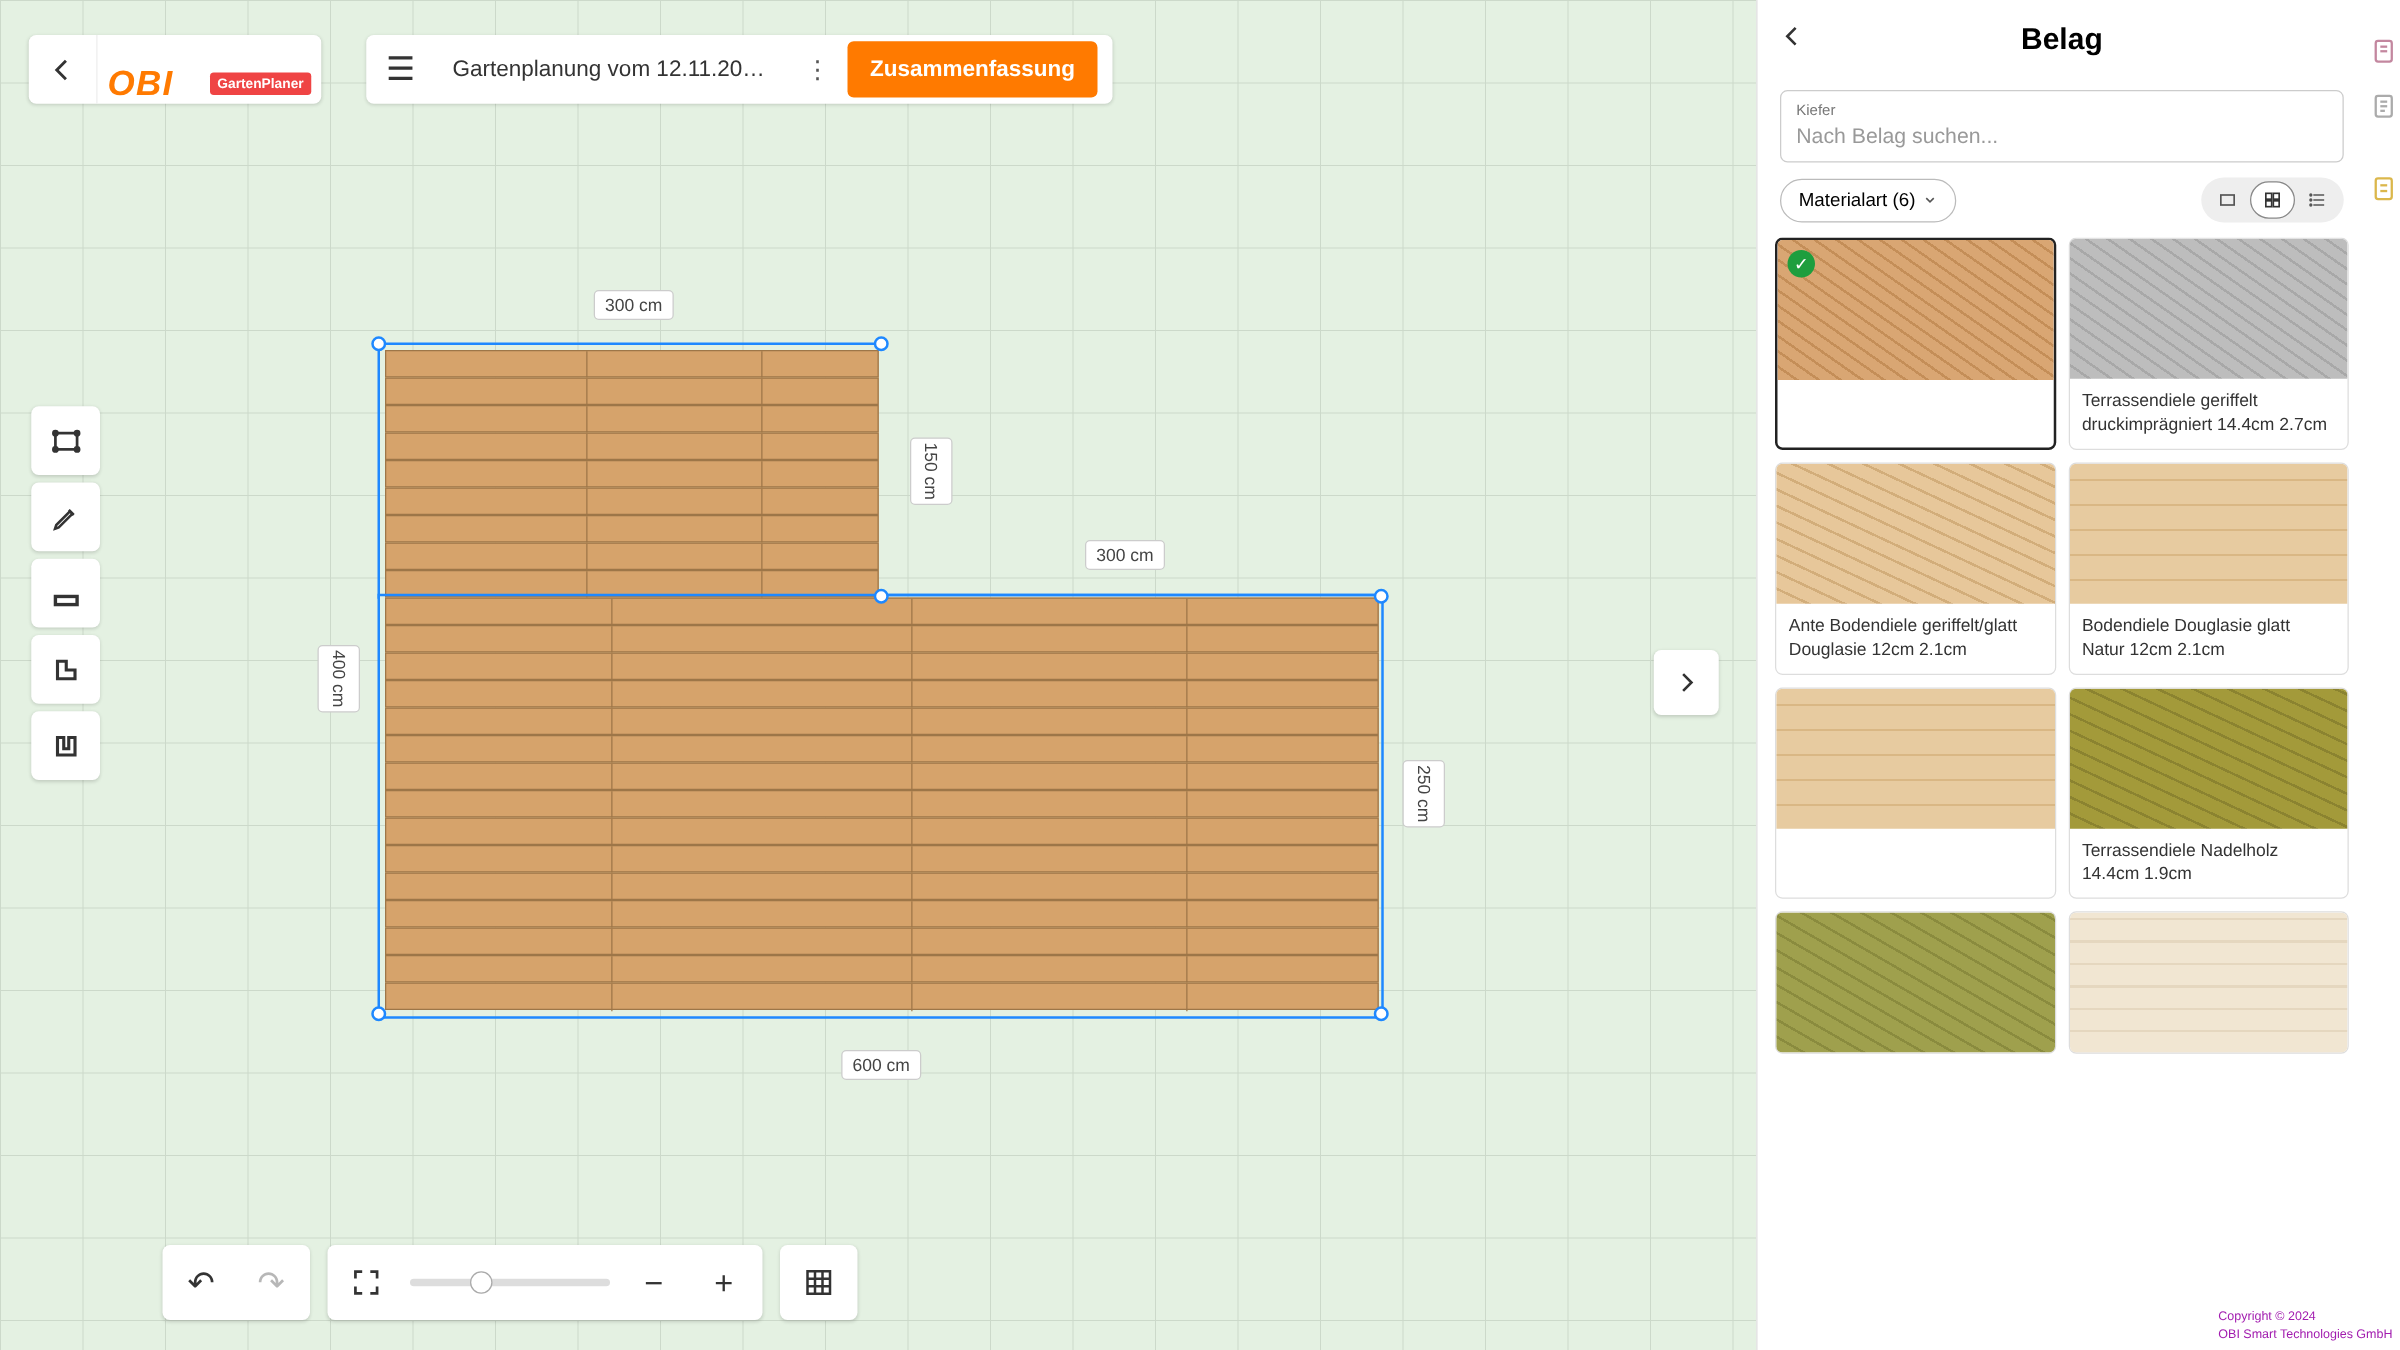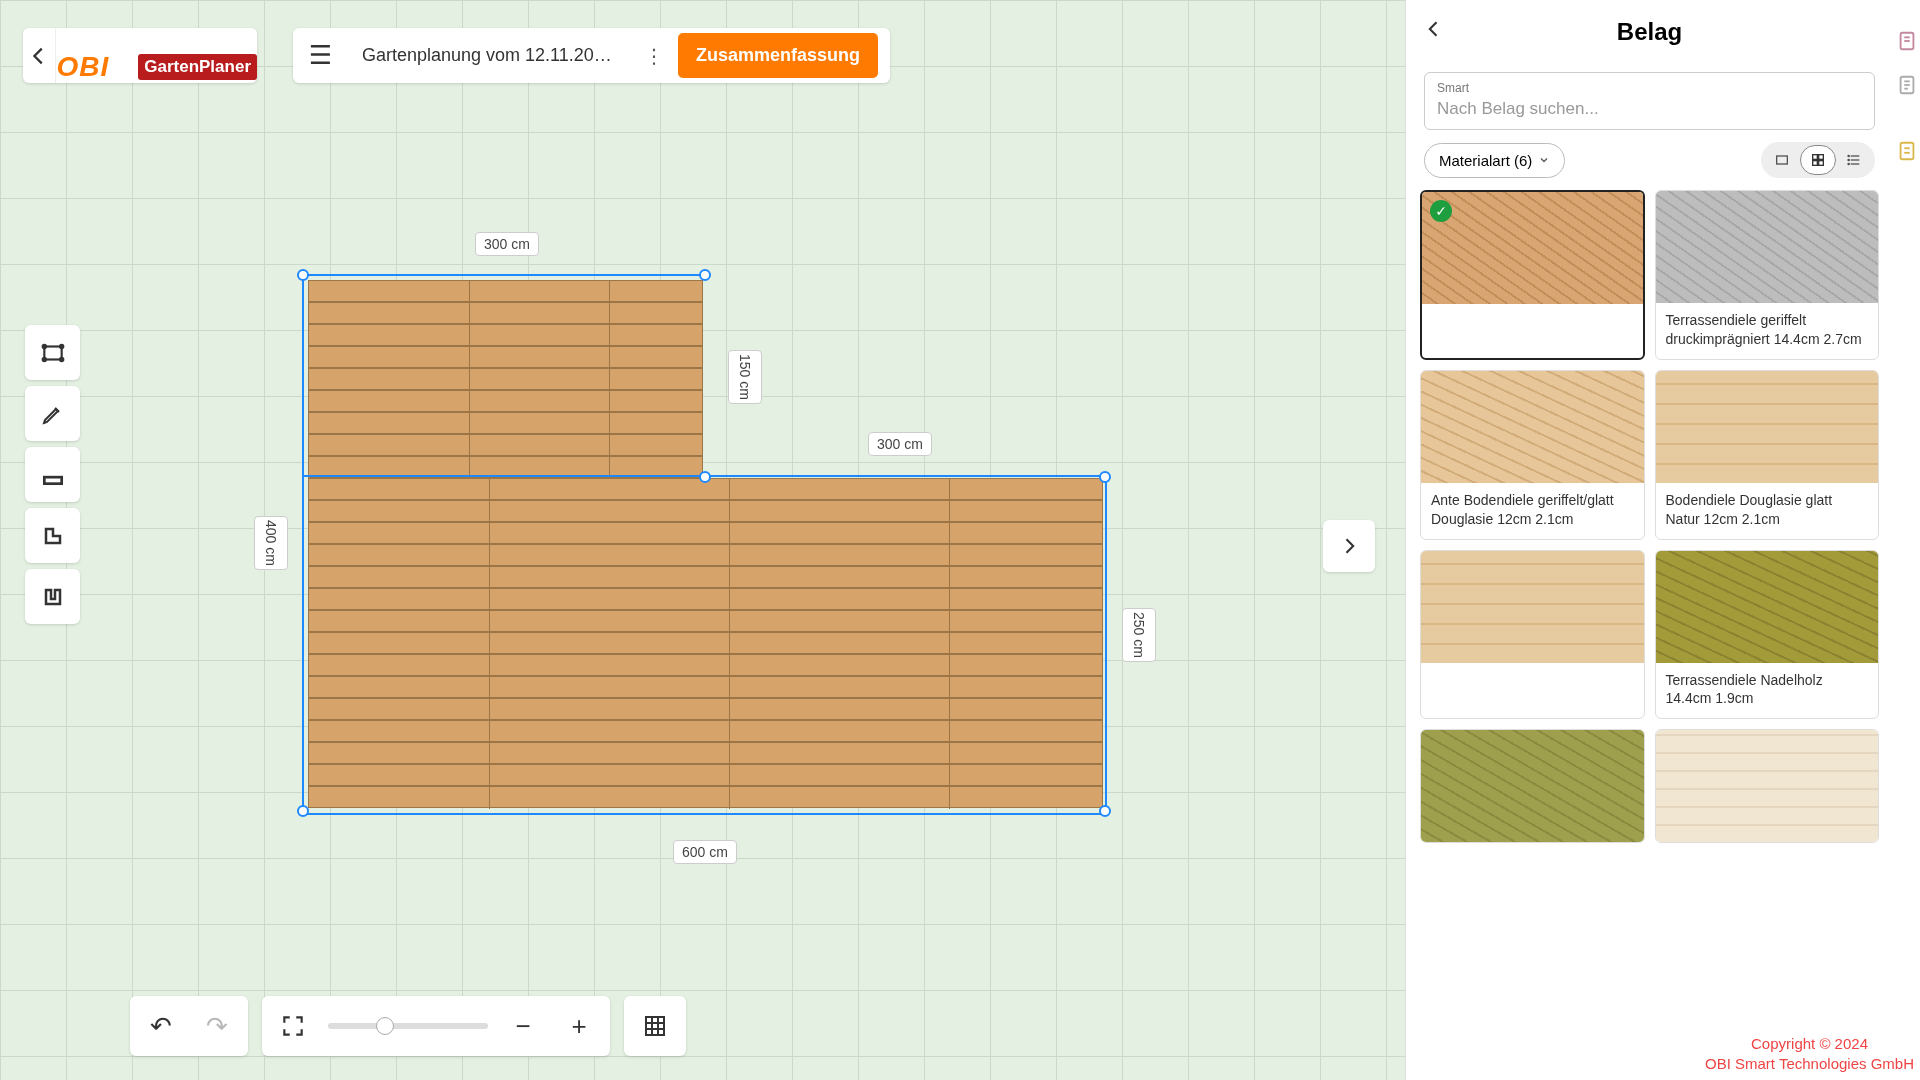--- a/index.html
+++ b/index.html
@@ -15,21 +15,21 @@
   background-size: 66px 66px;
 }
 
 .card { background:#fff; border-radius:6px; box-shadow:0 1px 3px rgba(0,0,0,.15); }
 
 
 #back-logo { position:absolute; left:23px; top:28px; width:234px; height:55px; display:flex; align-items:flex-end; }
 #back-btn { width:55px; height:55px; display:flex; align-items:center; justify-content:center; cursor:pointer; border-right:1px solid #eee; }
 #logo-wrap { flex:1; display:flex; align-items:center; justify-content:center; gap:6px; }
 .obi-logo { color:#ff7a00; font-weight:900; font-size:28px; letter-spacing:1px; font-style:italic; }
-.garten-badge { background:#b91c1c; color:#fff; font-size:17px; padding:3px 6px; border-radius:3px; font-weight:bold;margin-left:23px; }
+.garten-badge { background:#ef4444; color:#fff; font-size:11px; padding:3px 6px; border-radius:3px; font-weight:bold;margin-left:23px; }
 
 #title-bar { position:absolute; left:293px; top:28px; width:597px; height:55px; display:flex; align-items:center; }
 #menu-btn { width:55px; display:flex; align-items:center; justify-content:center; cursor:pointer; font-size:26px; color:#333; }
 #title-text { flex:1; padding:0 14px; font-size:18px; color:#333; white-space:nowrap; overflow:hidden; text-overflow:ellipsis; }
 #more-btn { width:40px; display:flex; align-items:center; justify-content:center; cursor:pointer; font-size:20px; color:#555; }
 #summary-btn { margin:0 12px 0 4px; background:#ff7a00; color:#fff; border:none; padding:12px 18px; border-radius:5px; font-size:18px; font-weight:bold; cursor:pointer; }
 
 
 #left-tools { position:absolute; left:25px; top:325px; width:55px; display:flex; flex-direction:column; gap:6px; }
 .tool-btn { width:55px; height:55px; display:flex; align-items:center; justify-content:center; cursor:pointer; color:#333; }
@@ -75,21 +75,21 @@
 .mat-item { border:1px solid #ddd; border-radius:6px; overflow:hidden; cursor:pointer; position:relative; }
 .mat-item.selected { border:2.5px solid #222; }
 .mat-item .thumb { height:112px; }
 .mat-item .name { padding:8px 10px 10px; font-size:14px; line-height:1.35; color:#333; }
 .mat-item .check { position:absolute; left:8px; top:8px; width:22px; height:22px; border-radius:50%; background:#1e9e3e; display:flex; align-items:center; justify-content:center; color:#fff; font-size:14px; }
 
 
 #rail { position:absolute; right:0; top:0; width:27px; height:1080px; display:flex; flex-direction:column; align-items:center; padding-top:30px; gap:22px; }
 .rail-ic { width:22px; height:22px; cursor:pointer; opacity:.7; }
 
-#copyright { position:absolute; right:6px; bottom:6px; text-align:center; font-size:15px; color:#ef4444; line-height:1.35; }
+#copyright { position:absolute; right:6px; bottom:6px; text-align:left; font-size:10px; color:#a21caf; line-height:1.35; }
 
 
 .tex-doug1 { background:repeating-linear-gradient(35deg,#d9a673,#d9a673 8px,#c48e58 8px,#c48e58 10px); }
 .tex-grey  { background:repeating-linear-gradient(0deg,#bfc4c0,#bfc4c0 10px,#9aa199 10px,#9aa199 12px); }
 .tex-doug2 { background:repeating-linear-gradient(25deg,#e7c79a,#e7c79a 10px,#d2ad7a 10px,#d2ad7a 12px); }
 .tex-doug3 { background:repeating-linear-gradient(0deg,#e7cba0,#e7cba0 18px,#d9b784 18px,#d9b784 20px); }
 .tex-pink  { background:repeating-linear-gradient(0deg,#e8a47e,#e8a47e 14px,#d58960 14px,#d58960 16px); }
 .tex-olive { background:repeating-linear-gradient(25deg,#a39a3a,#a39a3a 10px,#8b8330 10px,#8b8330 12px); }
 .tex-green { background:repeating-linear-gradient(30deg,#9fa04d,#9fa04d 10px,#8a8b3e 10px,#8a8b3e 12px); }
 .tex-pale  { background:repeating-linear-gradient(0deg,#f1e6d2,#f1e6d2 16px,#e5d7bf 16px,#e5d7bf 18px); }
@@ -328,21 +328,21 @@
   <div id="panel-head">
     <div class="back">
       <svg width="20" height="20" viewBox="0 0 24 24" fill="none" stroke="#333" stroke-width="2.5">
           <polyline points="15 4 7 12 15 20"></polyline>
         </svg>
     </div>
     <div class="title">Belag</div>
     <div style="width:20px"></div>
   </div>
   <div id="search-wrap">
-    <div class="lbl">Smart</div>
+    <div class="lbl">Kiefer</div>
     <input type="text" placeholder="Nach Belag suchen..." style="">
   </div>
   <div id="filter-row">
     <div class="chip">
       <span>Materialart (6)</span>
       <svg width="12" height="12" viewBox="0 0 24 24" fill="none" stroke="#555" stroke-width="2.5">
           <polyline points="6 9 12 15 18 9"></polyline>
         </svg>
     </div>
     <div class="view-toggle">

